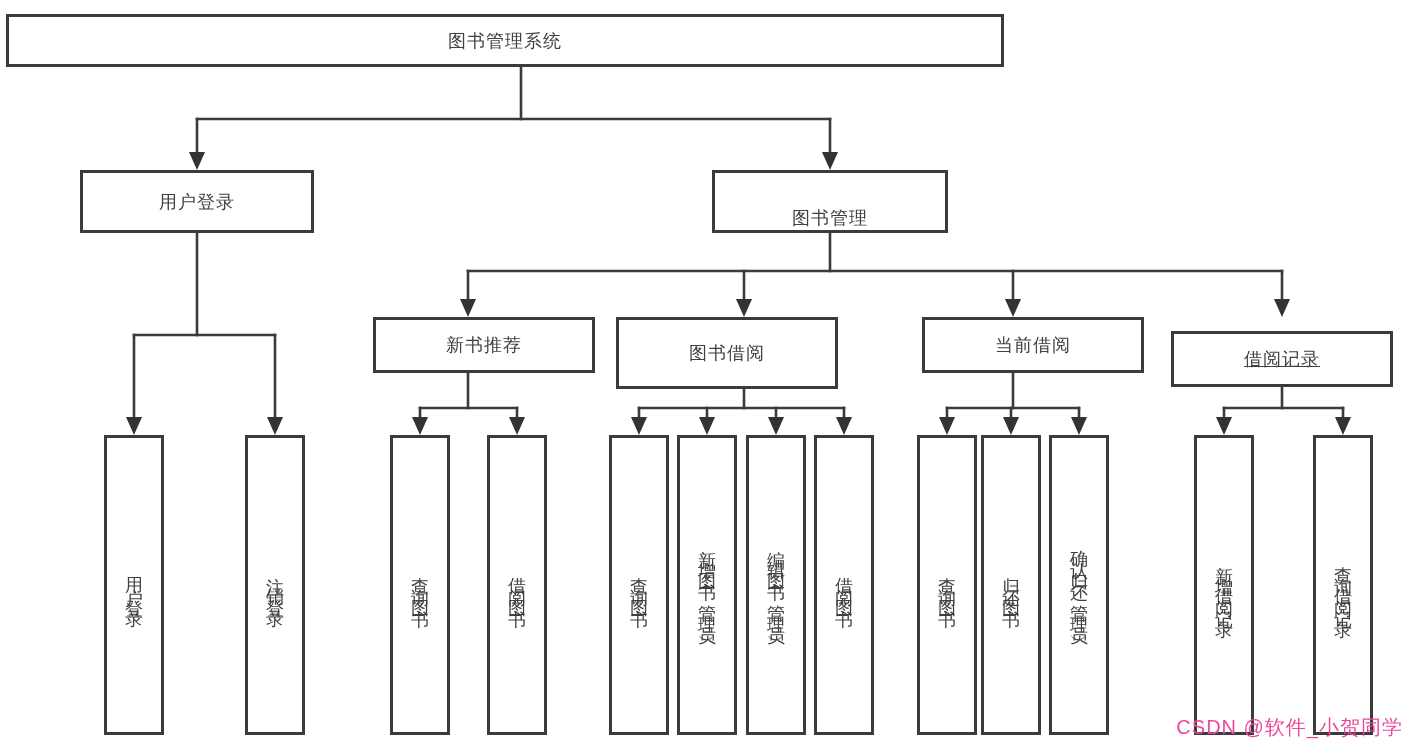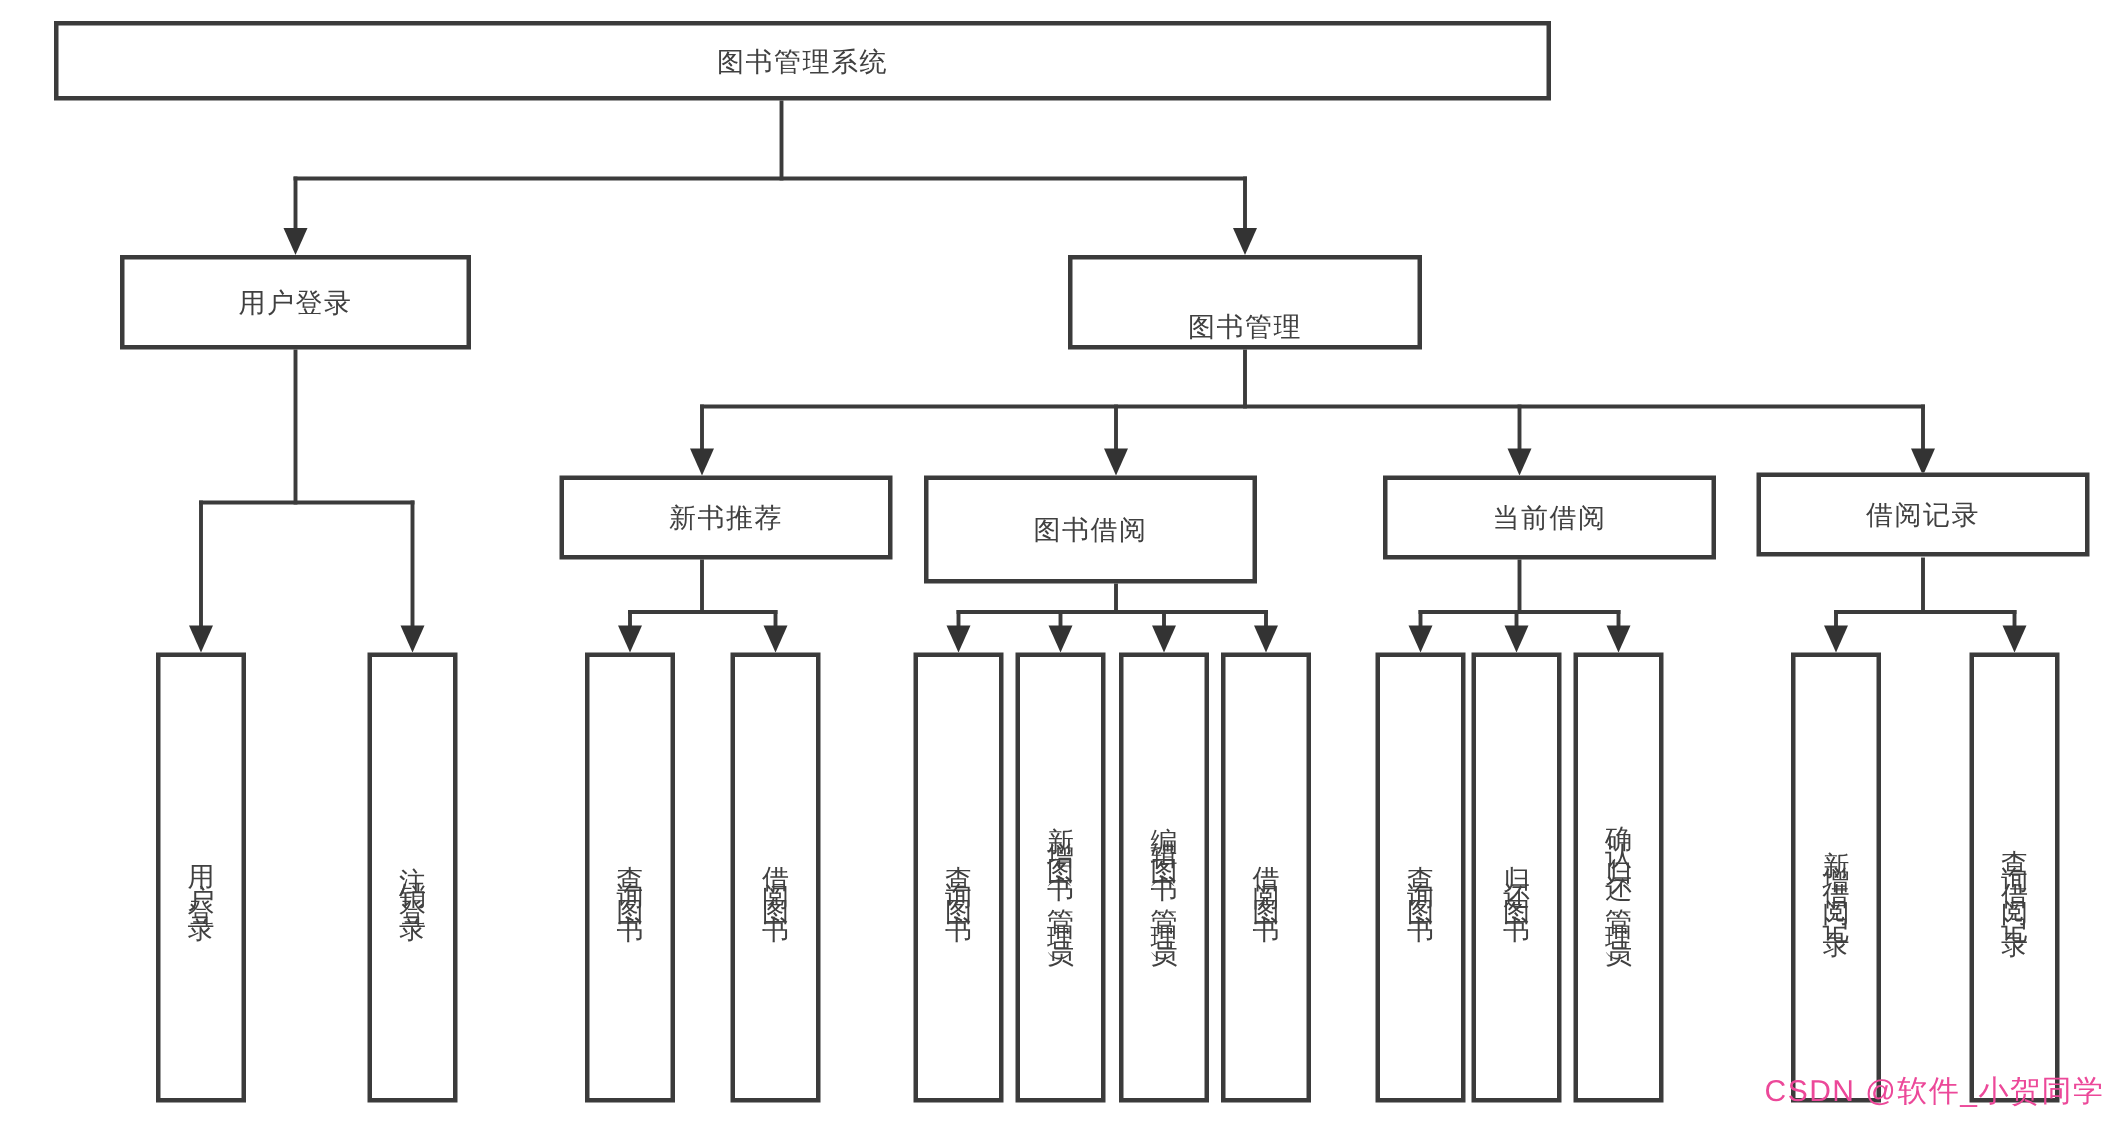--- a/index.html
+++ b/index.html
@@ -120,41 +120,41 @@
 
       <polygon points="939,417 955,417 947,435"></polygon>
       <polygon points="1003,417 1019,417 1011,435"></polygon>
       <polygon points="1071,417 1087,417 1079,435"></polygon>
 
       <polygon points="1216,417 1232,417 1224,435"></polygon>
       <polygon points="1335,417 1351,417 1343,435"></polygon>
     </g>
   </svg>
 
-  <div class="box" style="left:36px; top:14px; width:998px; height:53px;">
+  <div class="box" style="left:6px; top:14px; width:998px; height:53px;">
     <span>图书管理系统</span>
   </div>
 
   <div class="box" style="left:80px; top:170px; width:234px; height:63px;">
     <span>用户登录</span>
   </div>
   <div class="box" style="left:712px; top:170px; width:236px; height:63px;align-items:flex-end;">
     <span>图书管理</span>
   </div>
 
   <div class="box" style="left:373px; top:317px; width:222px; height:56px;">
     <span>新书推荐</span>
   </div>
   <div class="box" style="left:616px; top:317px; width:222px; height:72px;">
     <span>图书借阅</span>
   </div>
   <div class="box" style="left:922px; top:317px; width:222px; height:56px;">
     <span>当前借阅</span>
   </div>
-  <div class="box" style="left:1171px; top:315px; width:222px; height:56px;">
+  <div class="box" style="left:1171px; top:331px; width:222px; height:56px;text-decoration:underline;">
     <span>借阅记录</span>
   </div>
 
   <div class="box vert" style="left:104px; top:435px; width:60px; height:300px;">
     <span>用户登录</span>
   </div>
   <div class="box vert" style="left:245px; top:435px; width:60px; height:300px;">
     <span>注销登录</span>
   </div>
 

